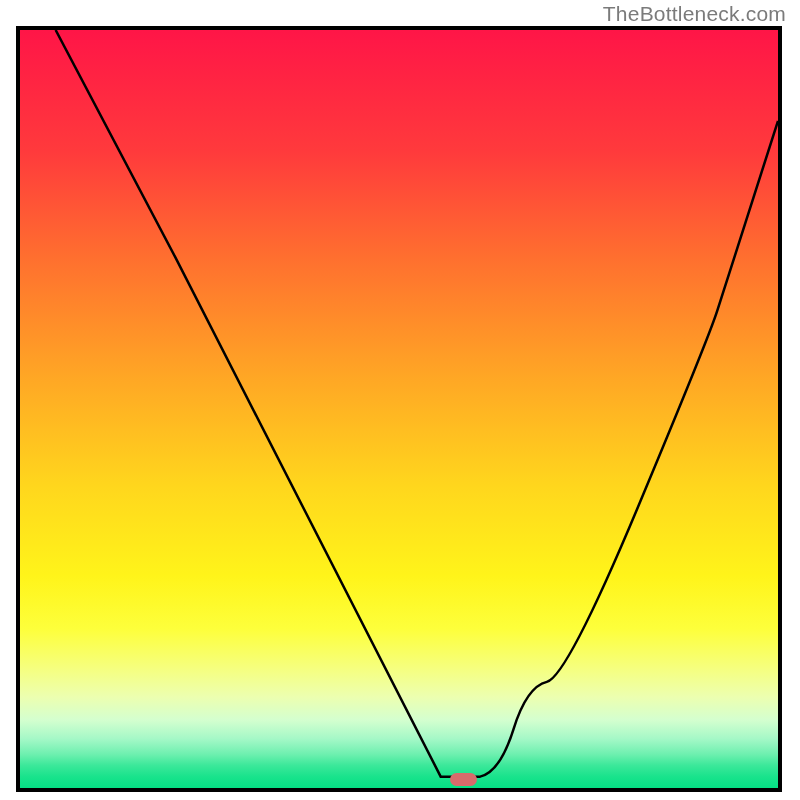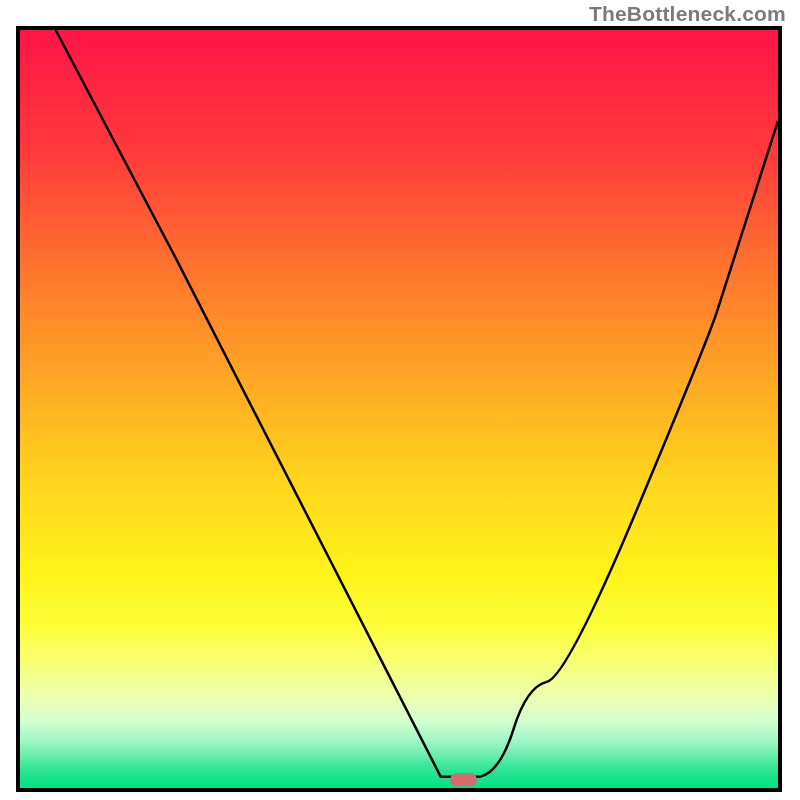--- a/index.html
+++ b/index.html
@@ -33,21 +33,21 @@
     left: 0;
     top: 0;
     width: 100%;
     height: 100%;
   }
   .watermark {
     position: absolute;
     top: 2px;
     right: 14px;
     font-size: 21px;
-    font-weight: 700;
+    font-weight: 400;
     color: #7b7b7b;
     letter-spacing: 0.2px;
   }
   .min-marker {
     position: absolute;
     width: 27px;
     height: 13px;
     background: #d86b6b;
     border-radius: 7px;
   }

